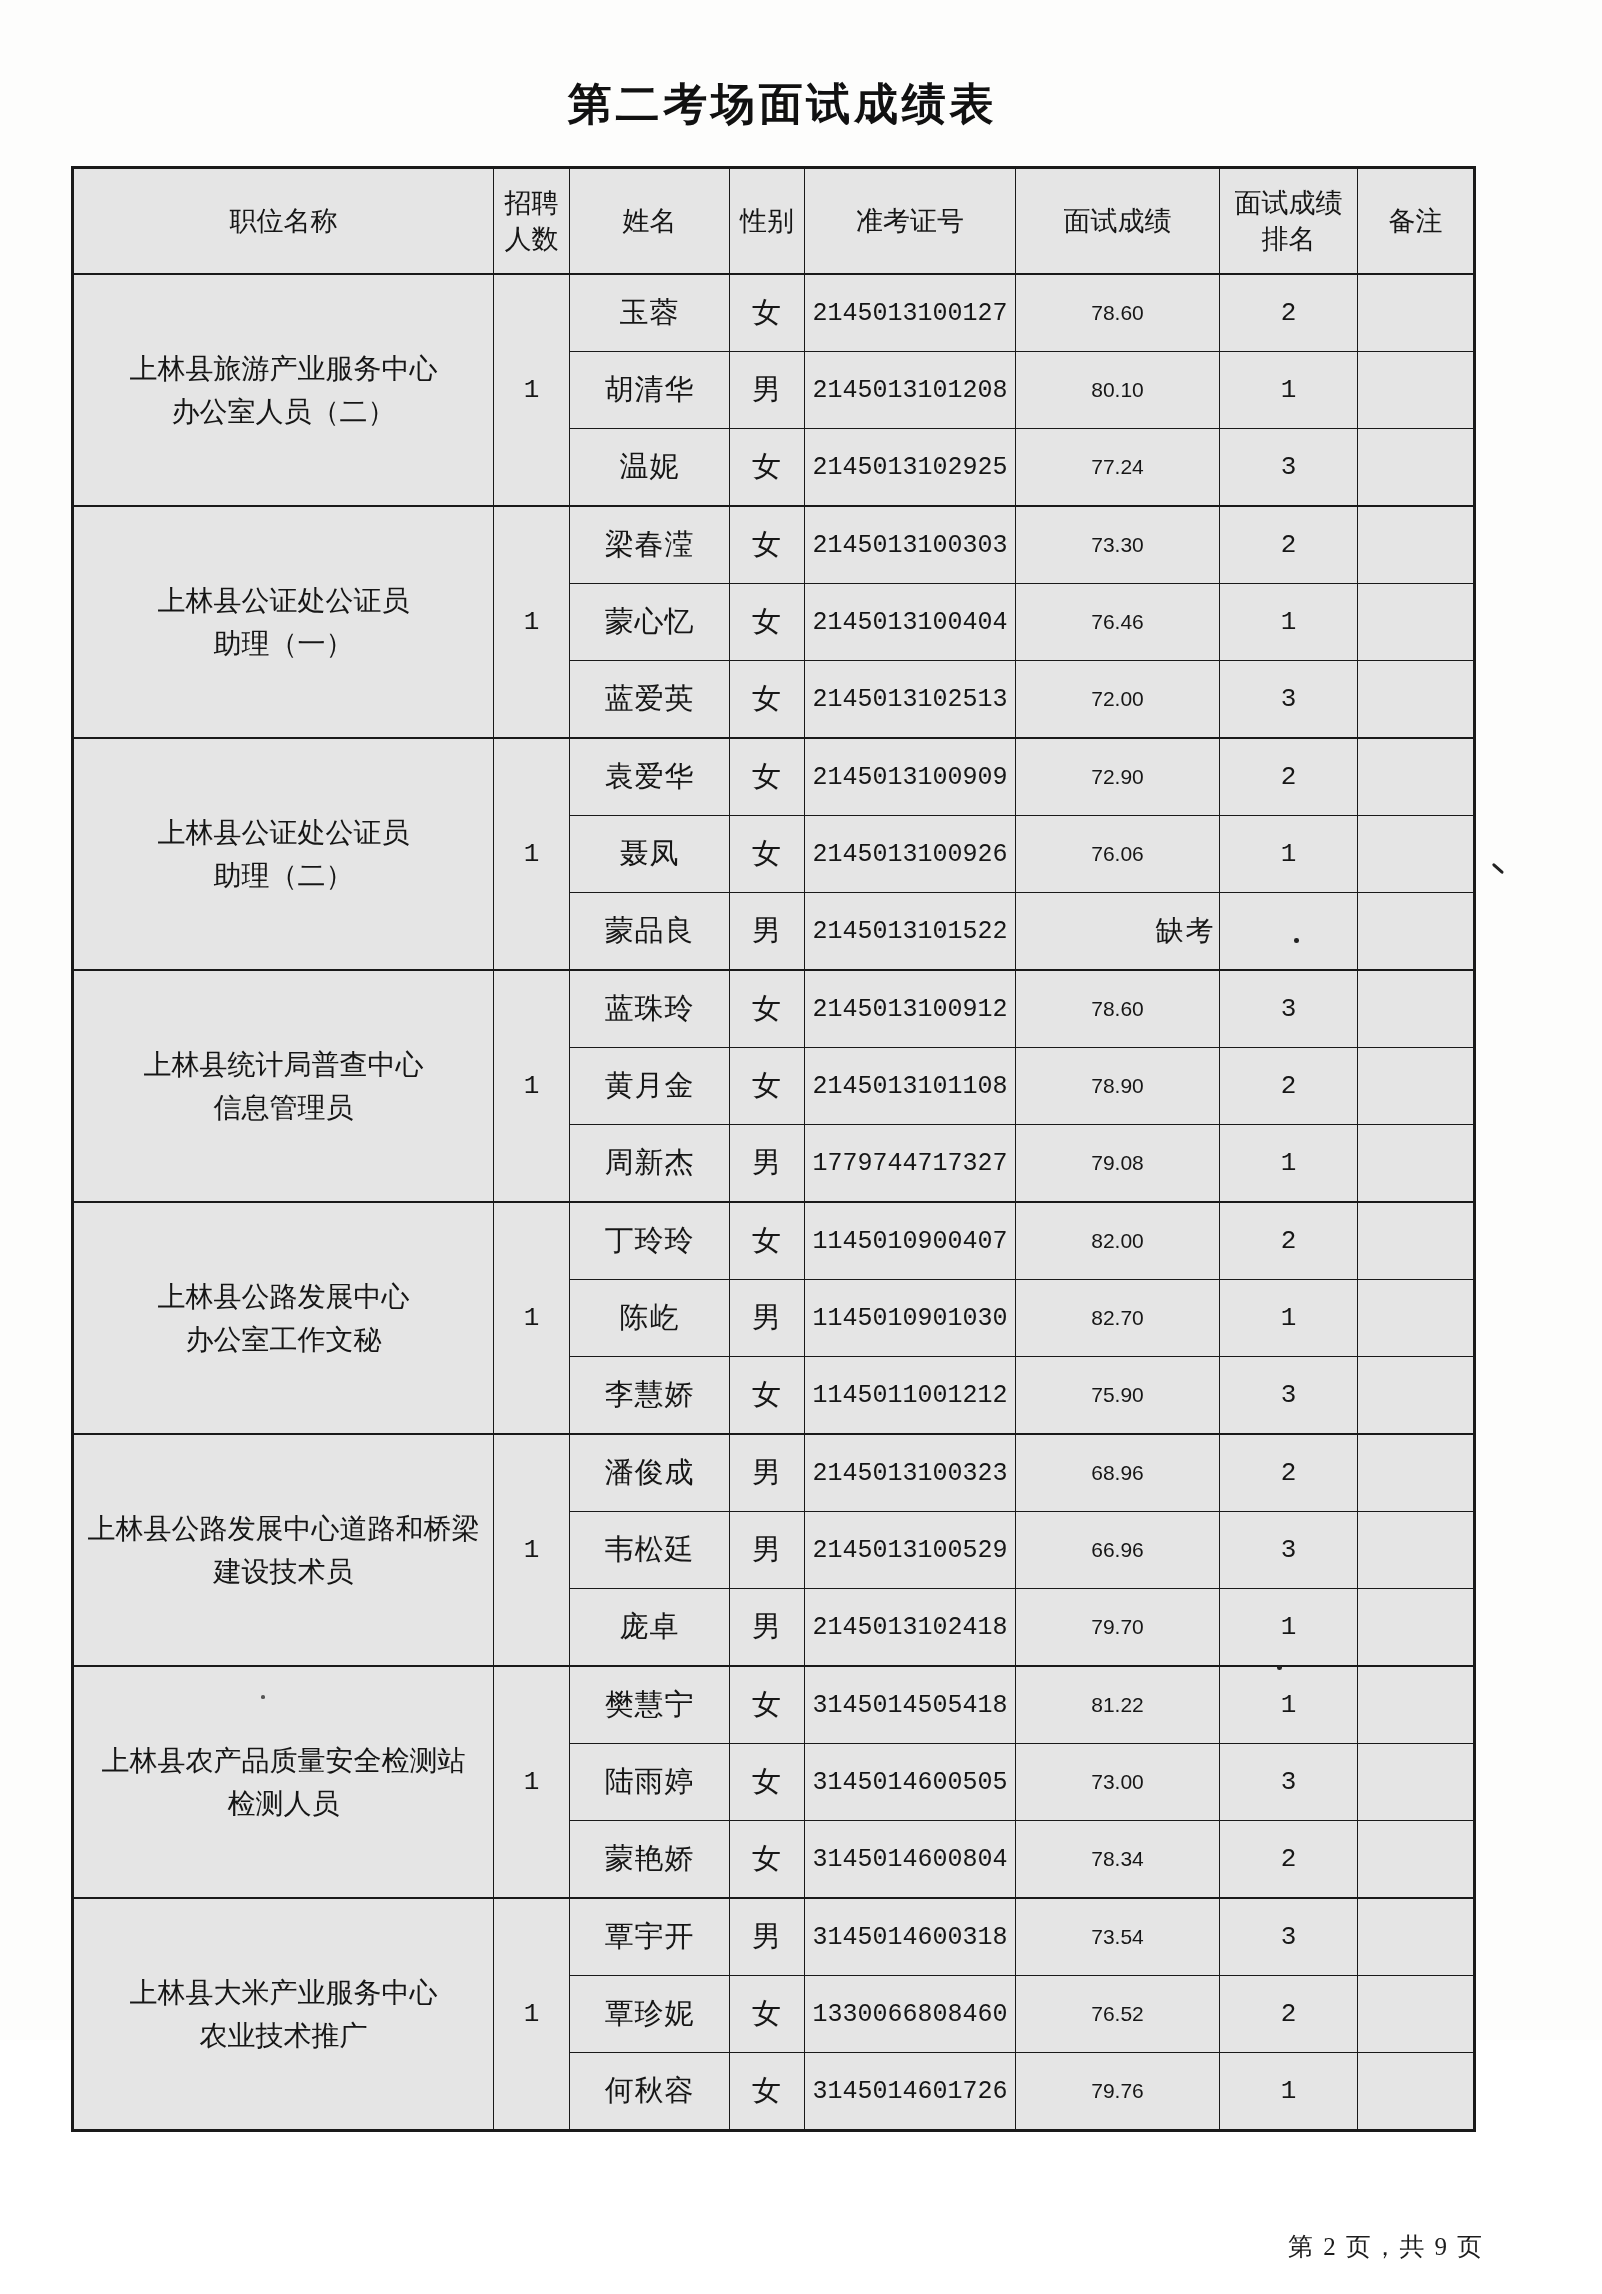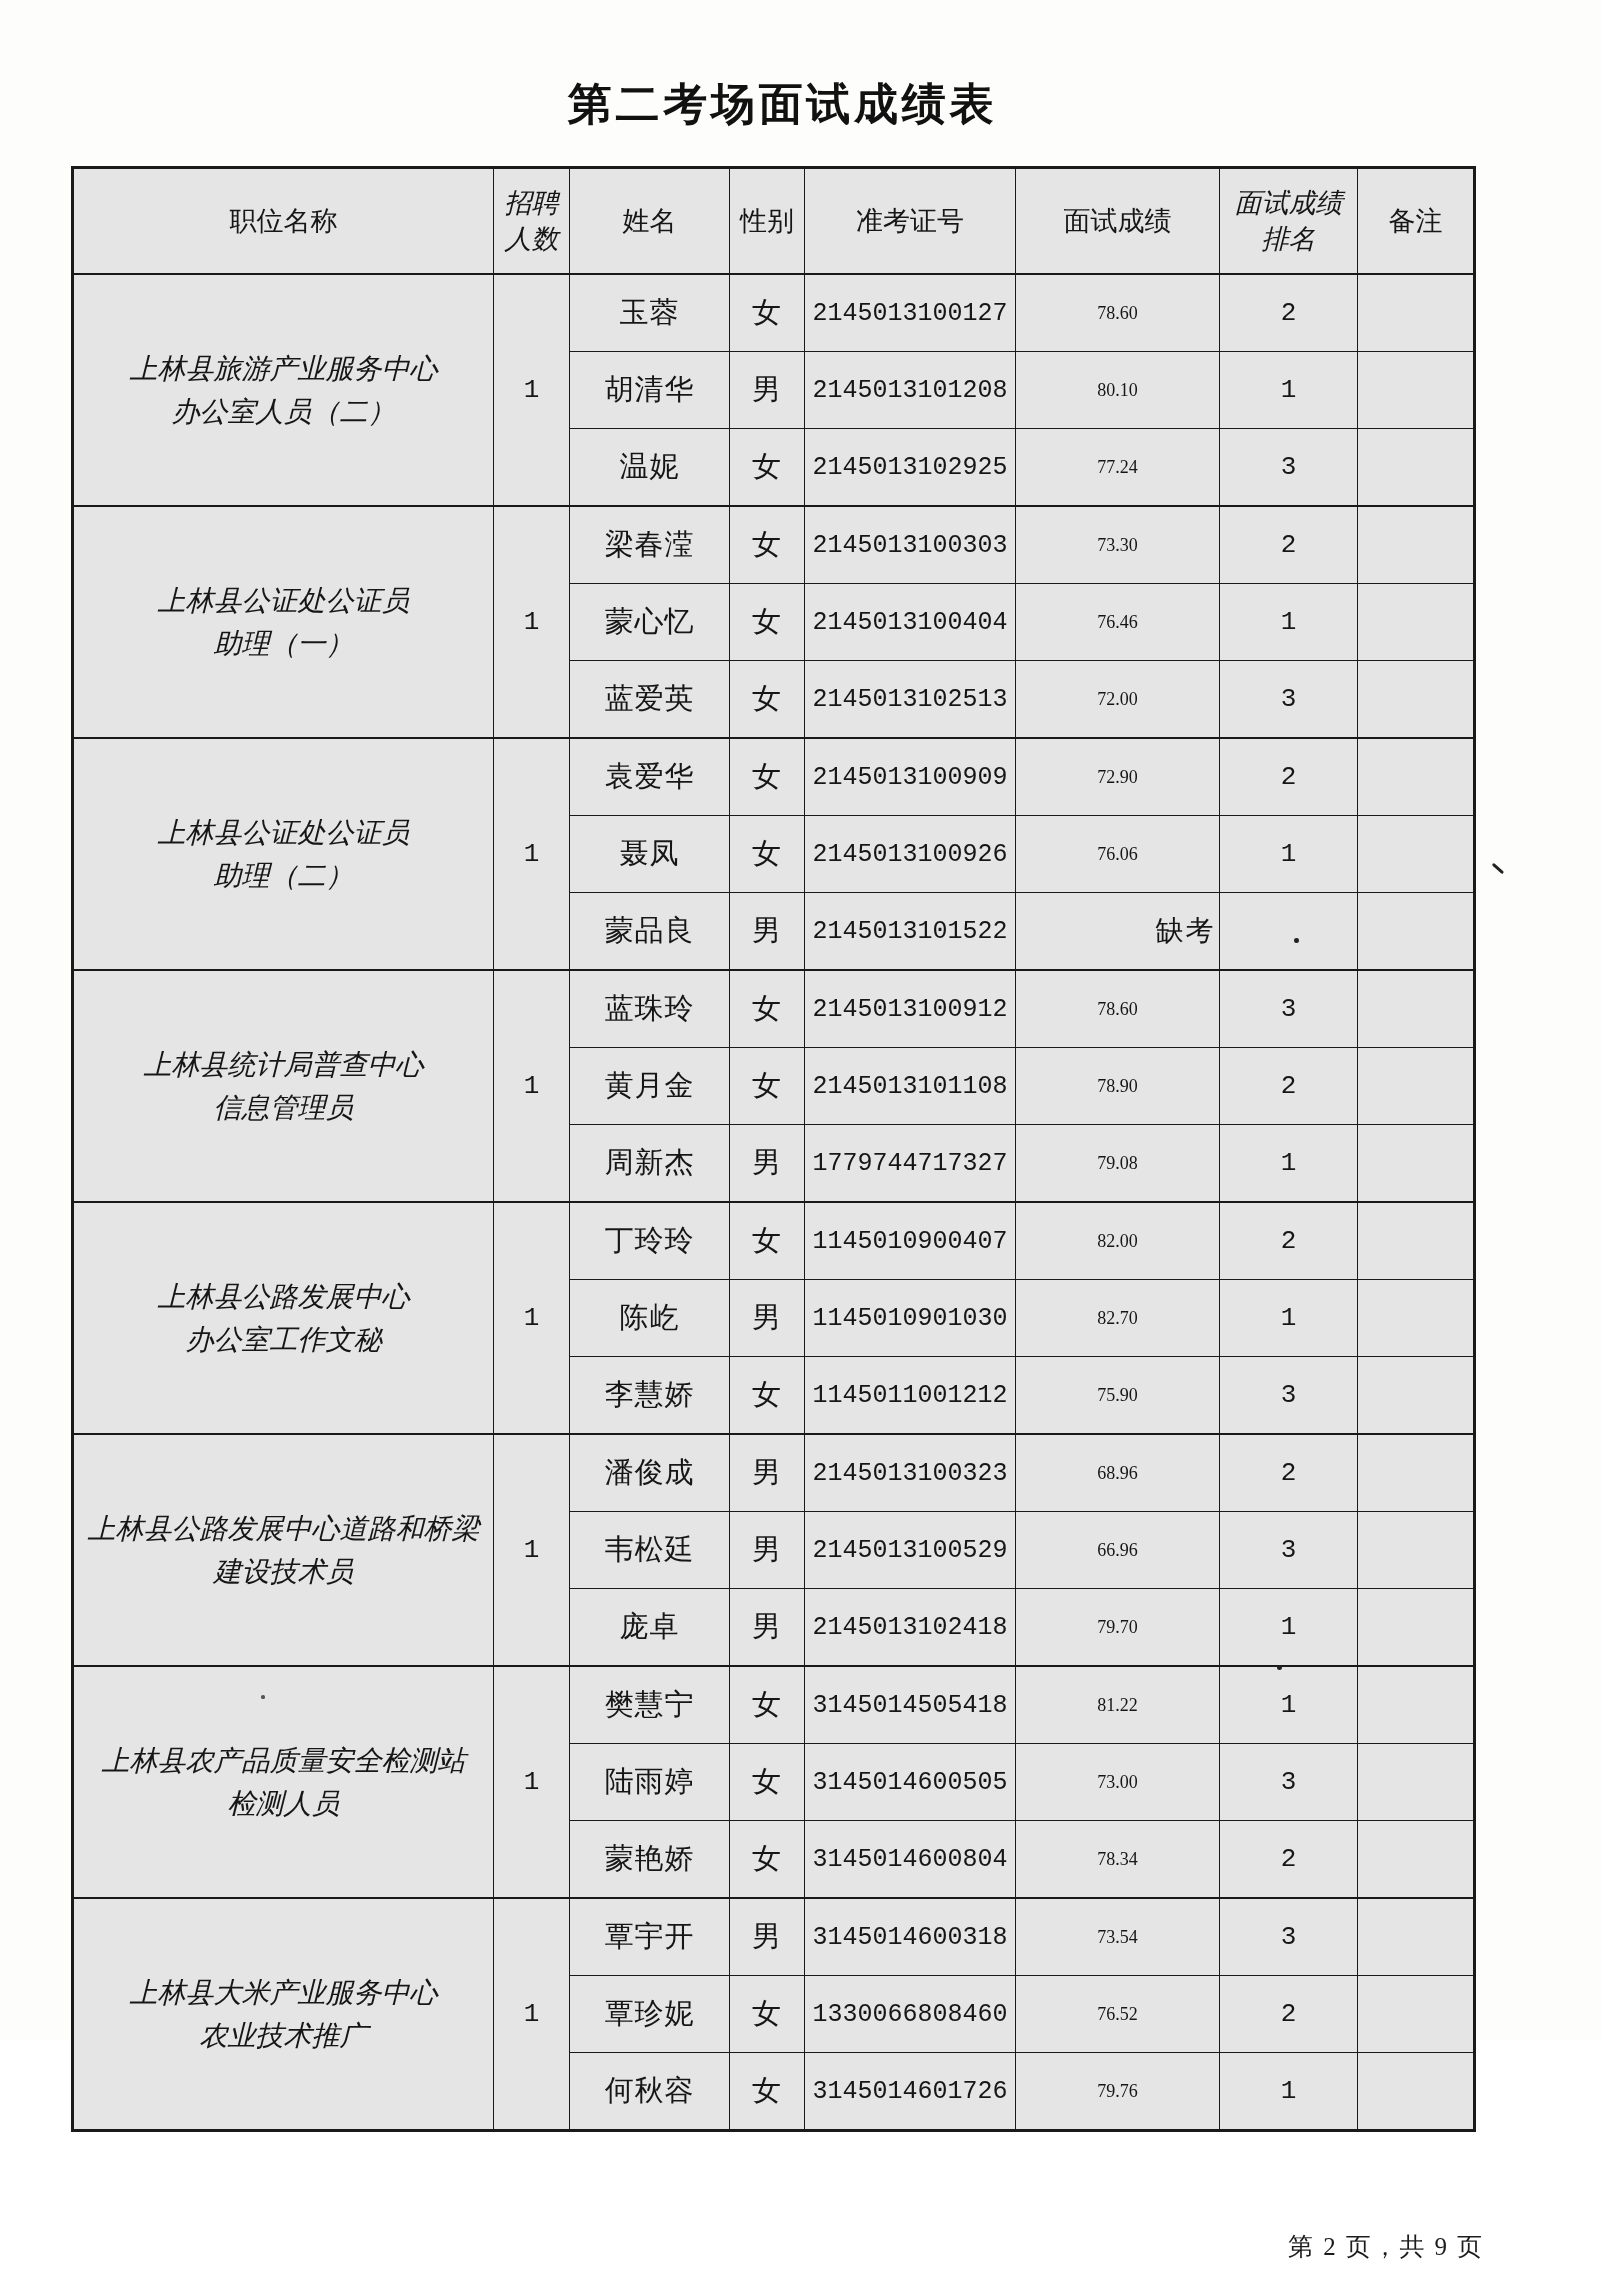--- a/index.html
+++ b/index.html
@@ -36,25 +36,25 @@
     text-align:center;
     vertical-align:middle;
     overflow:hidden;
     font-weight:normal;
   }
   .score-table thead th{height:104px;font-size:27px;line-height:1.35;}
   .score-table tbody td{height:76px;}
   tr.group-start td{border-top:2.8px solid #1a1a1a;}
   .score-table thead th{border-bottom:2.8px solid #1a1a1a;}
 
-  .wrap-pre{white-space:pre-line;font-style:italic;}
+  .wrap-pre{white-space:pre-line;}
   td.pos{font-size:28px;line-height:1.55;}
   td.zh{font-size:29px;letter-spacing:0.9px;}
   td.mono{font-family:"Liberation Mono","DejaVu Sans Mono",monospace;font-size:25px;letter-spacing:0px;margin-top:32px;}
-  td.score{font-family:Liberation Serif, serif;font-size:18px;}
+  td.score{font-family:Liberation Sans, sans-serif;font-size:21px;}
   td.score.absent{font-family:"Liberation Serif",serif;font-size:28px;letter-spacing:1.9px;text-align:right;}
   td.rank{font-family:"Liberation Mono","DejaVu Sans Mono",monospace;font-size:26px;}
 
   .page-footer{
     position:absolute;left:81px;top:2230px;width:1403px;
     text-align:right;font-size:25px;letter-spacing:1.9px;color:#1c1c1c;
   }
 
   
   .artifact{position:absolute;background:#222;pointer-events:none;}

